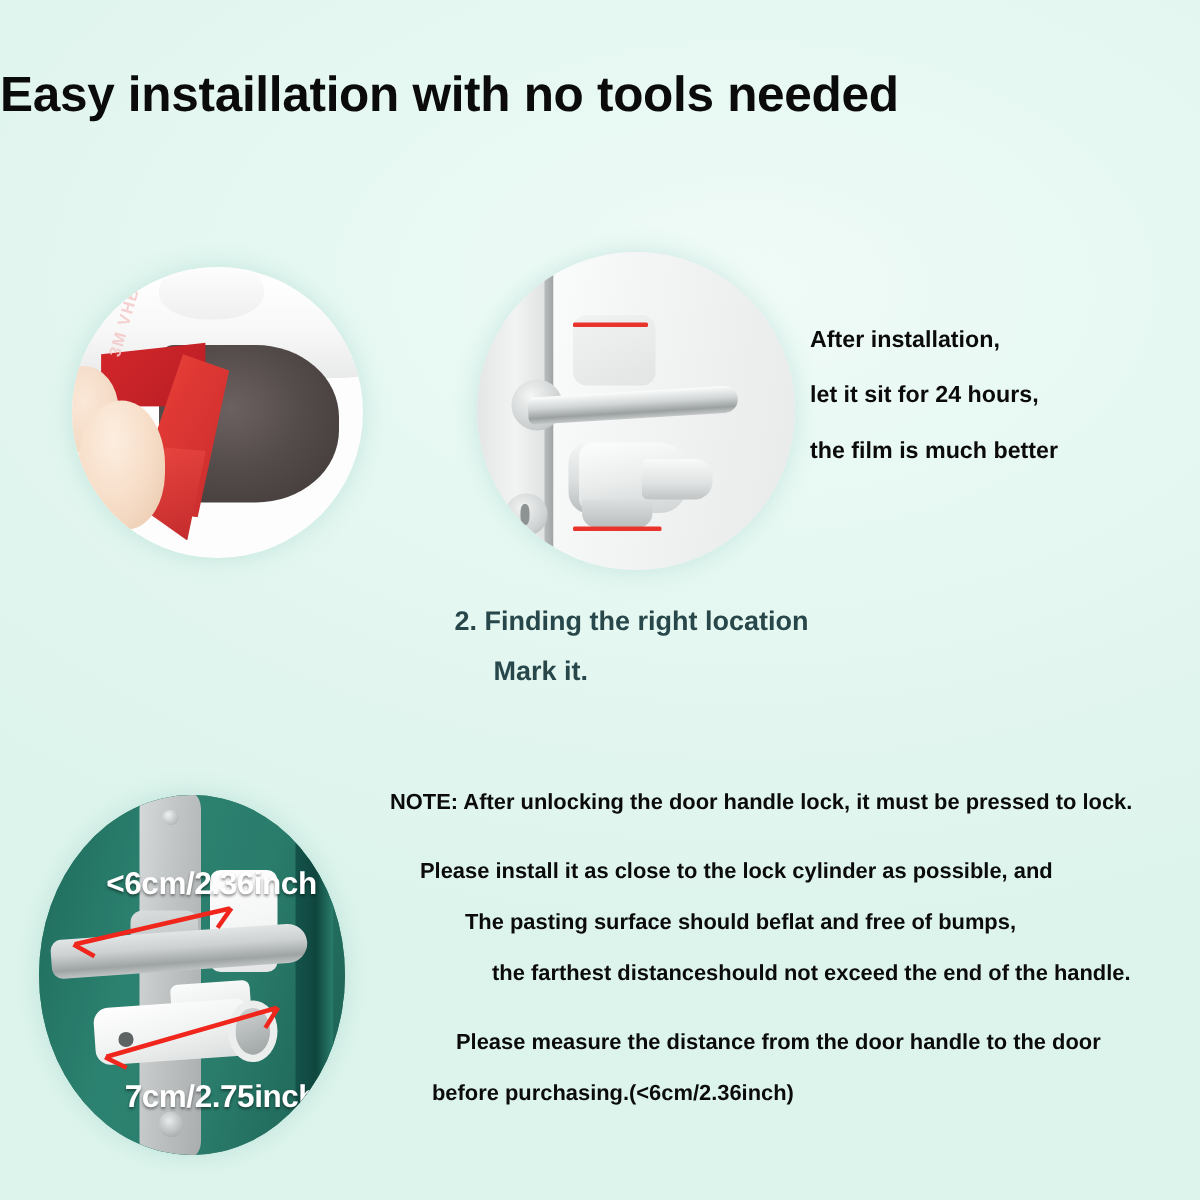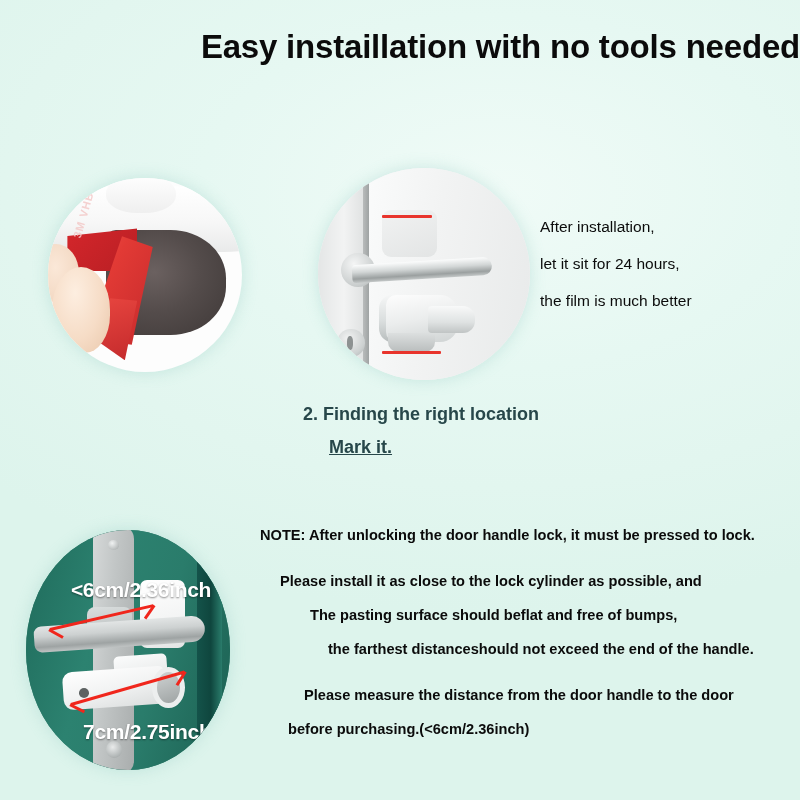--- a/index.html
+++ b/index.html
@@ -25,22 +25,22 @@
     background:
       radial-gradient(ellipse 700px 420px at 62% 24%, #f0fbf7 0%, #e6f8f2 42%, #e2f6ef 70%, #ddf4ec 100%),
       linear-gradient(160deg, #e8f9f3 0%, #e2f6ef 50%, #e0f5ee 100%);
     overflow: hidden;
   }
 
   
   .title {
     position: absolute;
     left: 0; right: 0;
-    top: 28px;
-    text-align: right;
+    top: 44px;
+    text-align: left;
     font-size: 33px;
     font-weight: 700;
     letter-spacing: -0.2px;
     color: #0b0b0b;
     white-space: nowrap;
   }
 
   
   .photo-circle {
     position: absolute;
@@ -365,36 +365,36 @@
   .m-label-bottom { left: 28%; top: 79%; text-align: center; }
 
   
   .side-note {
     position: absolute;
     left: 540px;
     top: 208px;
     width: 250px;
     color: #0b0b0b;
     font-size: 15.5px;
-    font-weight: 400;
+    font-weight: 700;
     line-height: 37px;
   }
 
   
   .step-caption {
     position: absolute;
     color: #27474a;
     font-size: 18px;
     font-weight: 700;
     line-height: 33px;
     white-space: nowrap;
   }
   #step-1 { left: 28px;  top: 398px; }
   #step-2 { left: 303px; top: 398px; }
-  #step-2 .indent { display: block; padding-left: 26px; text-decoration: underline; }
+  #step-2 .indent { display: block; padding-left: 26px; }
 
   
   .please-note {
     position: absolute;
     left: 28px;
     top: 478px;
     font-size: 21px;
     font-weight: 700;
     color: #0b0b0b;
   }

